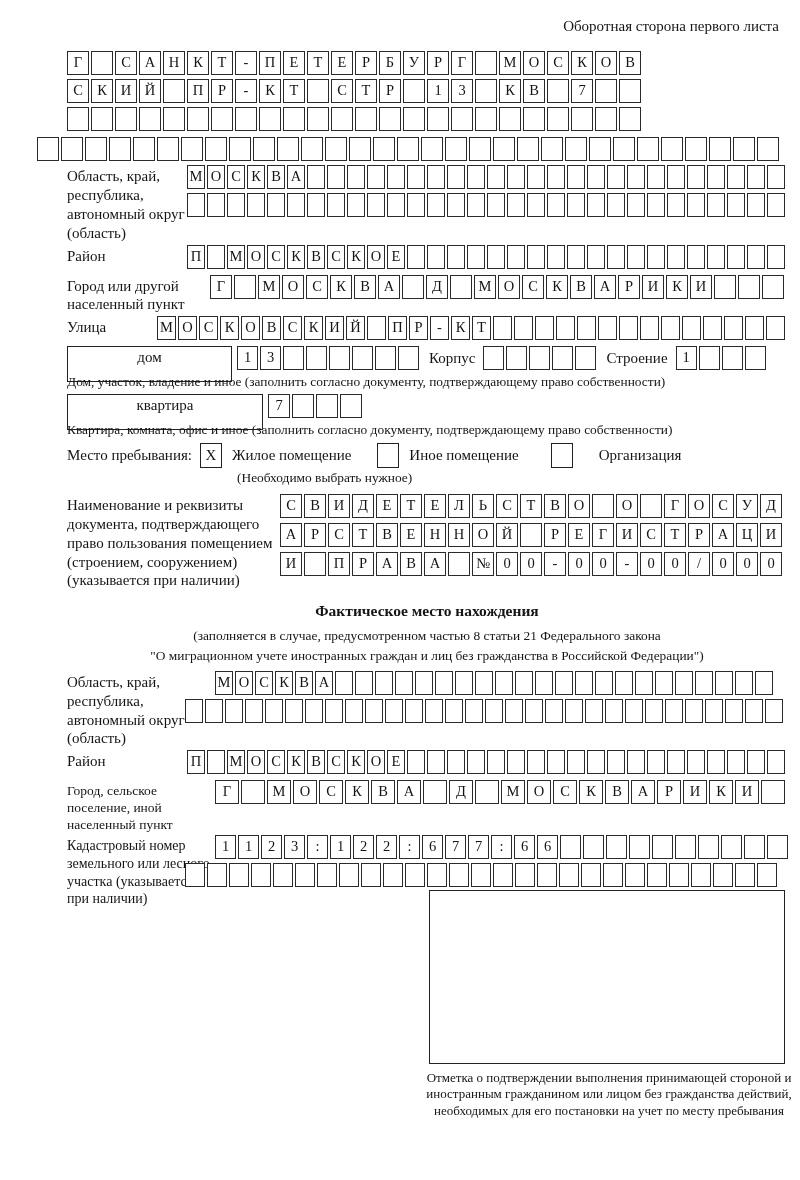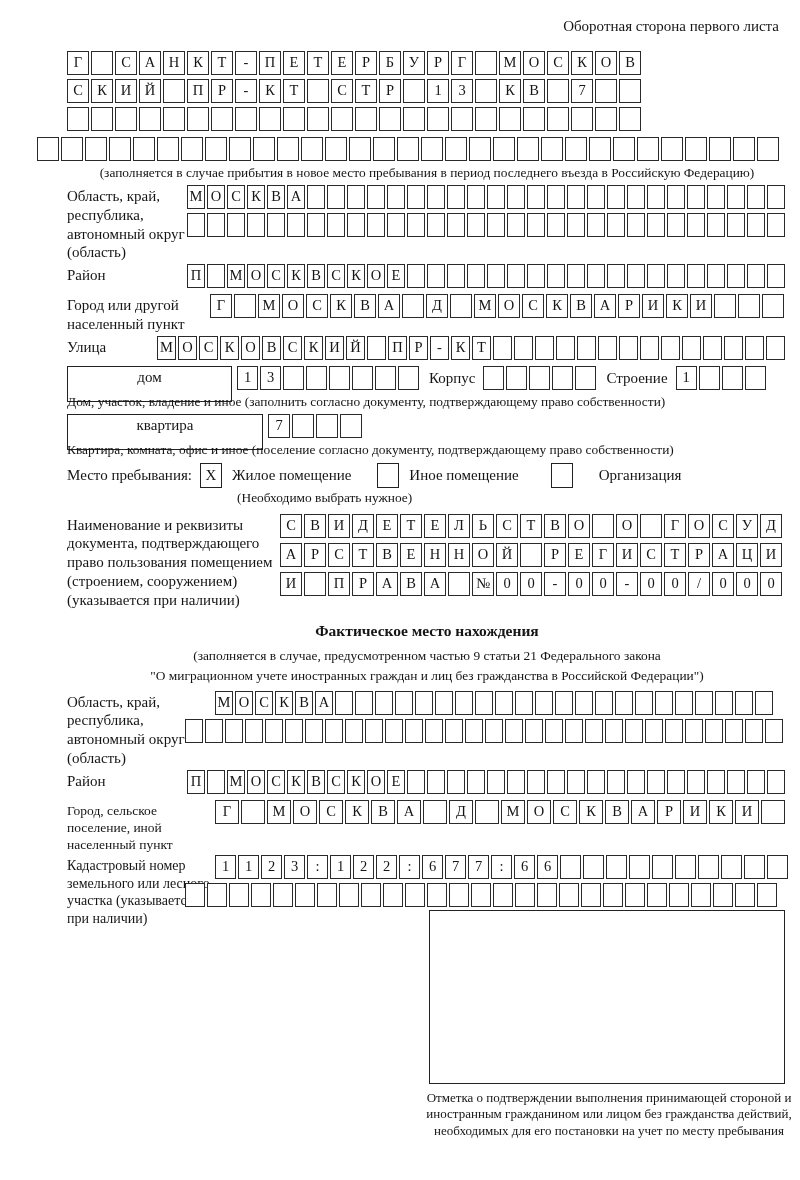--- a/index.html
+++ b/index.html
@@ -60,21 +60,20 @@
   <div class="header-note">Оборотная сторона первого листа</div>
 
   <div class="frow">
     <div>
       <div class="cellrow p24"><span class="cell">Г</span><span class="cell"></span><span class="cell">С</span><span class="cell">А</span><span class="cell">Н</span><span class="cell">К</span><span class="cell">Т</span><span class="cell">-</span><span class="cell">П</span><span class="cell">Е</span><span class="cell">Т</span><span class="cell">Е</span><span class="cell">Р</span><span class="cell">Б</span><span class="cell">У</span><span class="cell">Р</span><span class="cell">Г</span><span class="cell"></span><span class="cell">М</span><span class="cell">О</span><span class="cell">С</span><span class="cell">К</span><span class="cell">О</span><span class="cell">В</span></div>
       <div class="cellrow p24"><span class="cell">С</span><span class="cell">К</span><span class="cell">И</span><span class="cell">Й</span><span class="cell"></span><span class="cell">П</span><span class="cell">Р</span><span class="cell">-</span><span class="cell">К</span><span class="cell">Т</span><span class="cell"></span><span class="cell">С</span><span class="cell">Т</span><span class="cell">Р</span><span class="cell"></span><span class="cell">1</span><span class="cell">3</span><span class="cell"></span><span class="cell">К</span><span class="cell">В</span><span class="cell"></span><span class="cell">7</span><span class="cell"></span><span class="cell"></span></div>
       <div class="cellrow p24"><span class="cell"></span><span class="cell"></span><span class="cell"></span><span class="cell"></span><span class="cell"></span><span class="cell"></span><span class="cell"></span><span class="cell"></span><span class="cell"></span><span class="cell"></span><span class="cell"></span><span class="cell"></span><span class="cell"></span><span class="cell"></span><span class="cell"></span><span class="cell"></span><span class="cell"></span><span class="cell"></span><span class="cell"></span><span class="cell"></span><span class="cell"></span><span class="cell"></span><span class="cell"></span><span class="cell"></span></div>
     </div>
   </div>
   <div class="cellrow p24 fullrow"><span class="cell"></span><span class="cell"></span><span class="cell"></span><span class="cell"></span><span class="cell"></span><span class="cell"></span><span class="cell"></span><span class="cell"></span><span class="cell"></span><span class="cell"></span><span class="cell"></span><span class="cell"></span><span class="cell"></span><span class="cell"></span><span class="cell"></span><span class="cell"></span><span class="cell"></span><span class="cell"></span><span class="cell"></span><span class="cell"></span><span class="cell"></span><span class="cell"></span><span class="cell"></span><span class="cell"></span><span class="cell"></span><span class="cell"></span><span class="cell"></span><span class="cell"></span><span class="cell"></span><span class="cell"></span><span class="cell"></span></div>
-  <div class="caption center">(заполняется в случае прибытия в новое место пребывания в период последнего въезда в Российскую Федерацию)</div>
 
 
   <div class="frow">
     <div class="flabel w120">Область, край, республика, автономный округ (область)</div>
     <div>
       <div class="cellrow p20"><span class="cell">М</span><span class="cell">О</span><span class="cell">С</span><span class="cell">К</span><span class="cell">В</span><span class="cell">А</span><span class="cell"></span><span class="cell"></span><span class="cell"></span><span class="cell"></span><span class="cell"></span><span class="cell"></span><span class="cell"></span><span class="cell"></span><span class="cell"></span><span class="cell"></span><span class="cell"></span><span class="cell"></span><span class="cell"></span><span class="cell"></span><span class="cell"></span><span class="cell"></span><span class="cell"></span><span class="cell"></span><span class="cell"></span><span class="cell"></span><span class="cell"></span><span class="cell"></span><span class="cell"></span><span class="cell"></span></div>
       <div class="cellrow p20"><span class="cell"></span><span class="cell"></span><span class="cell"></span><span class="cell"></span><span class="cell"></span><span class="cell"></span><span class="cell"></span><span class="cell"></span><span class="cell"></span><span class="cell"></span><span class="cell"></span><span class="cell"></span><span class="cell"></span><span class="cell"></span><span class="cell"></span><span class="cell"></span><span class="cell"></span><span class="cell"></span><span class="cell"></span><span class="cell"></span><span class="cell"></span><span class="cell"></span><span class="cell"></span><span class="cell"></span><span class="cell"></span><span class="cell"></span><span class="cell"></span><span class="cell"></span><span class="cell"></span><span class="cell"></span></div>
     </div>
   </div>
 
@@ -94,21 +93,21 @@
   </div>
 
   <div class="cellrow p23">
     <span class="wide-box house-box">дом</span><span><span class="cell">1</span><span class="cell">3</span><span class="cell"></span><span class="cell"></span><span class="cell"></span><span class="cell"></span><span class="cell"></span><span class="cell"></span></span><span class="inline-label">Корпус</span><span><span class="cell"></span><span class="cell"></span><span class="cell"></span><span class="cell"></span><span class="cell"></span></span><span class="inline-label">Строение</span><span><span class="cell">1</span><span class="cell"></span><span class="cell"></span><span class="cell"></span></span>
   </div>
   <div class="caption">Дом, участок, владение и иное (заполнить согласно документу, подтверждающему право собственности)</div>
 
   <div class="cellrow p24">
     <span class="wide-box apt-box">квартира</span><span><span class="cell">7</span><span class="cell"></span><span class="cell"></span><span class="cell"></span></span>
   </div>
-  <div class="caption">Квартира, комната, офис и иное (поселение согласно документу, подтверждающему право собственности)</div>
+  <div class="caption">Квартира, комната, офис и иное (заполнить согласно документу, подтверждающему право собственности)</div>
 
   <div class="stay-row">
     <span>Место пребывания:</span>
     <span class="checkbox" style="margin-left:8px">X</span>
     <span style="margin-left:10px">Жилое помещение</span>
     <span class="checkbox" style="margin-left:26px"></span>
     <span style="margin-left:10px">Иное помещение</span>
     <span class="checkbox" style="margin-left:32px"></span>
     <span style="margin-left:26px">Организация</span>
   </div>
@@ -117,21 +116,21 @@
   <div class="frow">
     <div class="flabel w213">Наименование и реквизиты документа, подтверждающего право пользования помещением (строением, сооружением) (указывается при наличии)</div>
     <div class="doc-rows">
       <div class="cellrow p24"><span class="cell">С</span><span class="cell">В</span><span class="cell">И</span><span class="cell">Д</span><span class="cell">Е</span><span class="cell">Т</span><span class="cell">Е</span><span class="cell">Л</span><span class="cell">Ь</span><span class="cell">С</span><span class="cell">Т</span><span class="cell">В</span><span class="cell">О</span><span class="cell"></span><span class="cell">О</span><span class="cell"></span><span class="cell">Г</span><span class="cell">О</span><span class="cell">С</span><span class="cell">У</span><span class="cell">Д</span></div>
       <div class="cellrow p24"><span class="cell">А</span><span class="cell">Р</span><span class="cell">С</span><span class="cell">Т</span><span class="cell">В</span><span class="cell">Е</span><span class="cell">Н</span><span class="cell">Н</span><span class="cell">О</span><span class="cell">Й</span><span class="cell"></span><span class="cell">Р</span><span class="cell">Е</span><span class="cell">Г</span><span class="cell">И</span><span class="cell">С</span><span class="cell">Т</span><span class="cell">Р</span><span class="cell">А</span><span class="cell">Ц</span><span class="cell">И</span></div>
       <div class="cellrow p24"><span class="cell">И</span><span class="cell"></span><span class="cell">П</span><span class="cell">Р</span><span class="cell">А</span><span class="cell">В</span><span class="cell">А</span><span class="cell"></span><span class="cell">№</span><span class="cell">0</span><span class="cell">0</span><span class="cell">-</span><span class="cell">0</span><span class="cell">0</span><span class="cell">-</span><span class="cell">0</span><span class="cell">0</span><span class="cell">/</span><span class="cell">0</span><span class="cell">0</span><span class="cell">0</span></div>
     </div>
   </div>
 
   <div class="sec-title fact-head">Фактическое место нахождения</div>
-  <div class="caption center">(заполняется в случае, предусмотренном частью 9 статьи 21 Федерального закона</div>
+  <div class="caption center">(заполняется в случае, предусмотренном частью 8 статьи 21 Федерального закона</div>
   <div class="caption center mb6">"О миграционном учете иностранных граждан и лиц без гражданства в Российской Федерации")</div>
 
   <div class="frow">
     <div class="flabel w148">Область, край, республика, автономный округ (область)</div>
     <div>
       <div class="cellrow p20"><span class="cell">М</span><span class="cell">О</span><span class="cell">С</span><span class="cell">К</span><span class="cell">В</span><span class="cell">А</span><span class="cell"></span><span class="cell"></span><span class="cell"></span><span class="cell"></span><span class="cell"></span><span class="cell"></span><span class="cell"></span><span class="cell"></span><span class="cell"></span><span class="cell"></span><span class="cell"></span><span class="cell"></span><span class="cell"></span><span class="cell"></span><span class="cell"></span><span class="cell"></span><span class="cell"></span><span class="cell"></span><span class="cell"></span><span class="cell"></span><span class="cell"></span><span class="cell"></span></div>
       <div class="cellrow p20 shiftl"><span class="cell"></span><span class="cell"></span><span class="cell"></span><span class="cell"></span><span class="cell"></span><span class="cell"></span><span class="cell"></span><span class="cell"></span><span class="cell"></span><span class="cell"></span><span class="cell"></span><span class="cell"></span><span class="cell"></span><span class="cell"></span><span class="cell"></span><span class="cell"></span><span class="cell"></span><span class="cell"></span><span class="cell"></span><span class="cell"></span><span class="cell"></span><span class="cell"></span><span class="cell"></span><span class="cell"></span><span class="cell"></span><span class="cell"></span><span class="cell"></span><span class="cell"></span><span class="cell"></span><span class="cell"></span></div>
     </div>
   </div>
 

